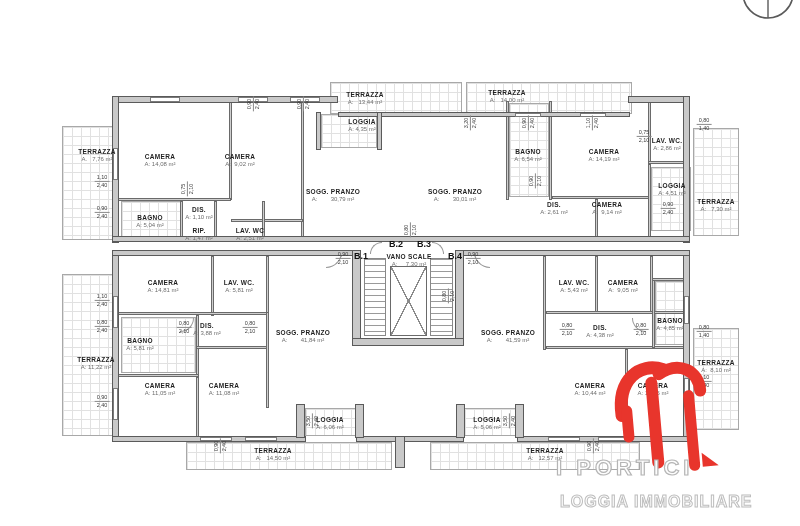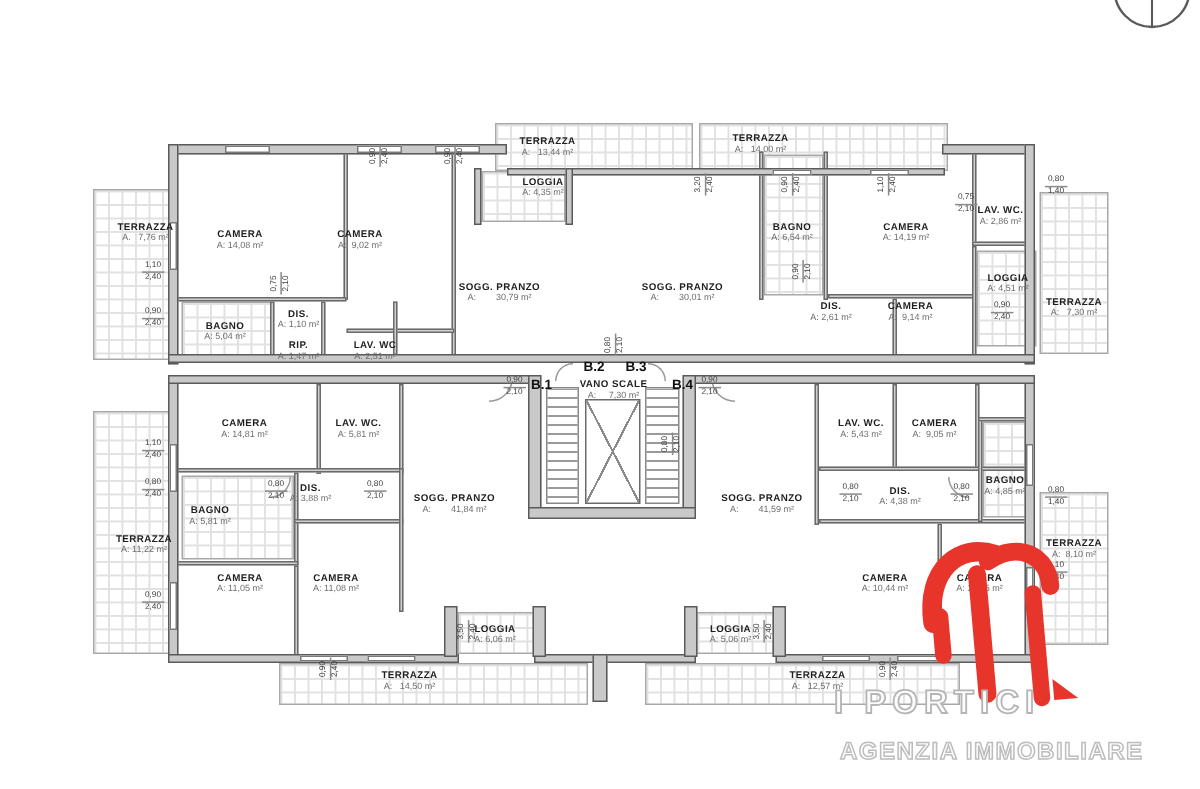--- a/index.html
+++ b/index.html
@@ -438,14 +438,14 @@
       <path d="M12,62 C10,26 34,10 57,20" stroke-width="13"></path>
       <path d="M17,58 L17,84" stroke-width="11"></path>
       <path d="M52,24 C74,12 92,24 92,44" stroke-width="12"></path>
       <path d="M44,32 L44,112" stroke-width="12"></path>
       <path d="M80,48 L80,118" stroke-width="11"></path>
     </g>
     <polygon points="88,106 104,120 88,120" fill="#e8352c"></polygon>
   </svg>
 
   <div id="logo-title">I PORTICI</div>
-  <div id="logo-sub">AGENZIA IMMOBILIARE</div>
+  <div id="logo-sub">LOGGIA IMMOBILIARE</div>
 </div>
 
 </body></html>

